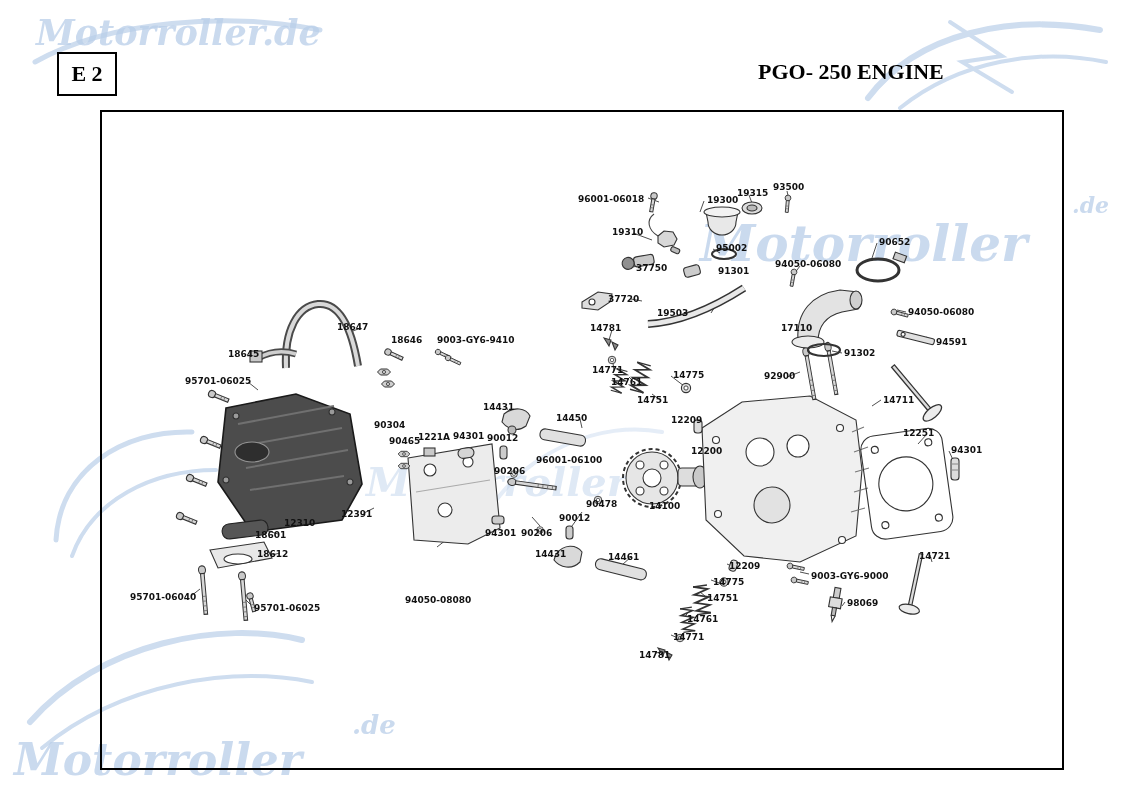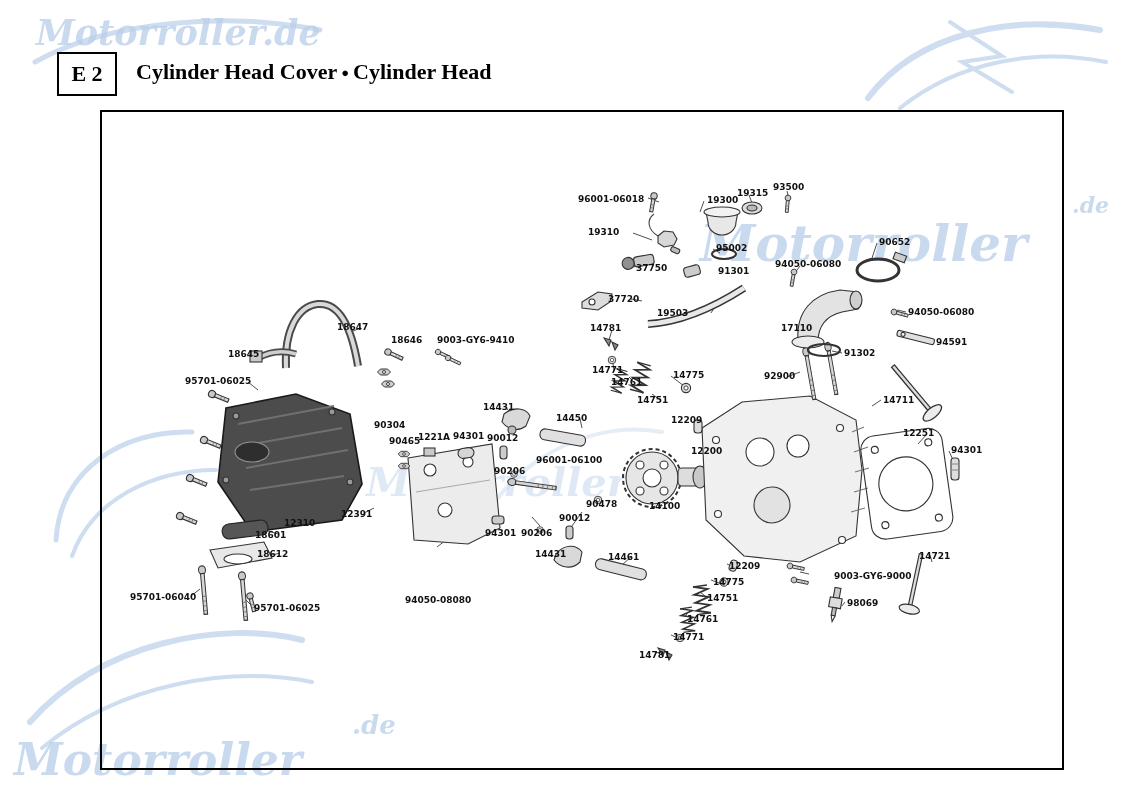--- a/index.html
+++ b/index.html
@@ -49,23 +49,21 @@
   </svg>
 
   <div class="wm wm-top" style="color: rgb(185, 206, 233);">Motorroller.de</div>
   <div class="wm wm-mid" style="color: rgb(185, 206, 233);">Motorroller</div>
   <div class="wm wm-mid-de" style="color: rgb(185, 206, 233);">.de</div>
   <div class="wm wm-center" style="color: rgb(185, 206, 233);">Motorroller</div>
   <div class="wm wm-bottom" style="color: rgb(185, 206, 233);">Motorroller</div>
   <div class="wm wm-bottom-de" style="color: rgb(185, 206, 233);">.de</div>
 
   <div class="code-box">E 2</div>
-  <div class="title">
-    <span>Cylinder Head Cover</span><span class="dot">●</span><span>Cylinder Head</span>
-  </div>
+  <div class="engine">PGO- 250 ENGINE</div>
 
   <div class="frame"></div>
 
   <svg class="parts-svg" viewBox="0 0 1123 793">
     <defs>
       <g id="bolt">
         <circle cx="0" cy="0" r="3.2" fill="#c9c9c9" stroke="#333" stroke-width="1"></circle>
         <rect x="3" y="-1.6" width="13" height="3.2" fill="#d8d8d8" stroke="#333" stroke-width="1"></rect>
         <path d="M9,-1.6 v3.2 M12,-1.6 v3.2" stroke="#666" stroke-width=".7"></path>
       </g>
@@ -317,21 +315,21 @@
         <use href="#bolt" transform="translate(794,580) rotate(12) scale(.9)"></use>
       </g>
     </g>
   </svg>
 
   <div class="labels-layer" id="labels">
       <div class="part-label" style="left: 578px; top: 194px;">96001-06018</div>
       <div class="part-label" style="left: 707px; top: 195px;">19300</div>
       <div class="part-label" style="left: 737px; top: 188px;">19315</div>
       <div class="part-label" style="left: 773px; top: 182px;">93500</div>
-      <div class="part-label" style="left: 588px; top: 227px;">19310</div>
+      <div class="part-label" style="left: 612px; top: 227px;">19310</div>
       <div class="part-label" style="left: 716px; top: 243px;">95002</div>
       <div class="part-label" style="left: 604px; top: 263px; margin-left: 32px;">37750</div>
       <div class="part-label" style="left: 678px; top: 266px; margin-left: 40px;">91301</div>
       <div class="part-label" style="left: 608px; top: 294px;">37720</div>
       <div class="part-label" style="left: 657px; top: 308px;">19503</div>
       <div class="part-label" style="left: 879px; top: 237px;">90652</div>
       <div class="part-label" style="left: 775px; top: 259px;">94050-06080</div>
       <div class="part-label" style="left: 908px; top: 307px;">94050-06080</div>
       <div class="part-label" style="left: 781px; top: 323px;">17110</div>
       <div class="part-label" style="left: 936px; top: 337px;">94591</div>
@@ -371,21 +369,21 @@
       <div class="part-label" style="left: 521px; top: 528px;">90206</div>
       <div class="part-label" style="left: 559px; top: 513px;">90012</div>
       <div class="part-label" style="left: 535px; top: 549px;">14431</div>
       <div class="part-label" style="left: 608px; top: 552px;">14461</div>
       <div class="part-label" style="left: 729px; top: 561px;">12209</div>
       <div class="part-label" style="left: 713px; top: 577px;">14775</div>
       <div class="part-label" style="left: 707px; top: 593px;">14751</div>
       <div class="part-label" style="left: 687px; top: 614px;">14761</div>
       <div class="part-label" style="left: 673px; top: 632px;">14771</div>
       <div class="part-label" style="left: 639px; top: 650px;">14781</div>
-      <div class="part-label" style="left: 811px; top: 571px; margin-left: 23px;">9003-GY6-9000</div>
+      <div class="part-label" style="left: 811px; top: 571px;">9003-GY6-9000</div>
       <div class="part-label" style="left: 847px; top: 598px;">98069</div>
       <div class="part-label" style="left: 919px; top: 551px;">14721</div>
       <div class="part-label" style="left: 130px; top: 592px;">95701-06040</div>
       <div class="part-label" style="left: 254px; top: 603px;">95701-06025</div>
       <div class="part-label" style="left: 405px; top: 547px; margin-top: 48px;">94050-08080</div>
     </div>
 
 </div>
 
 </body></html>

